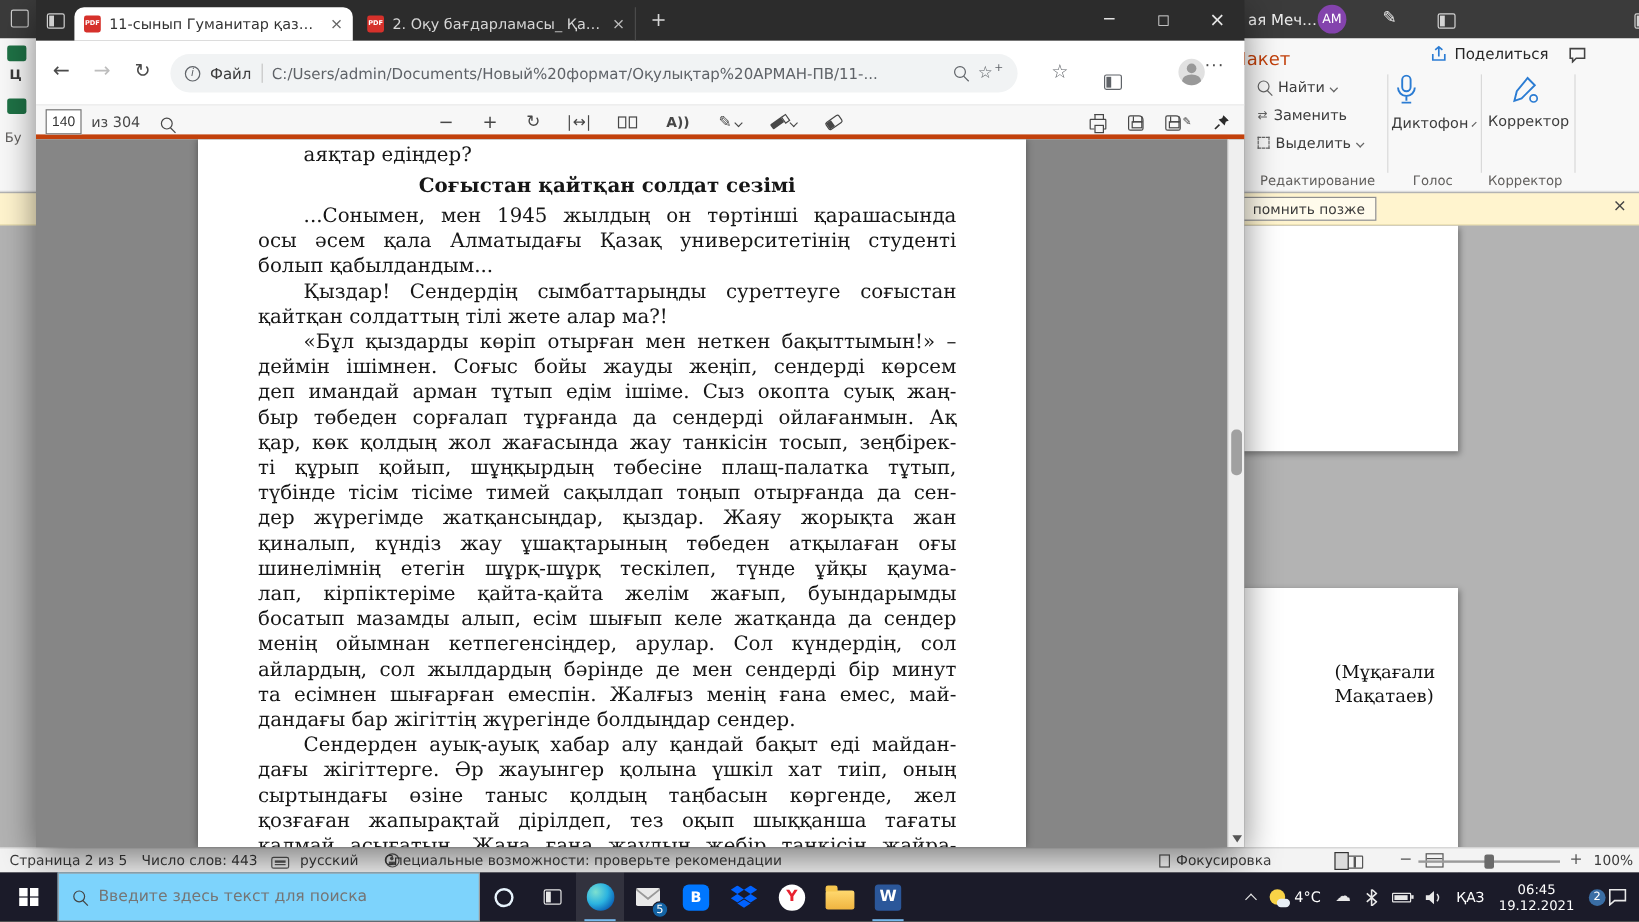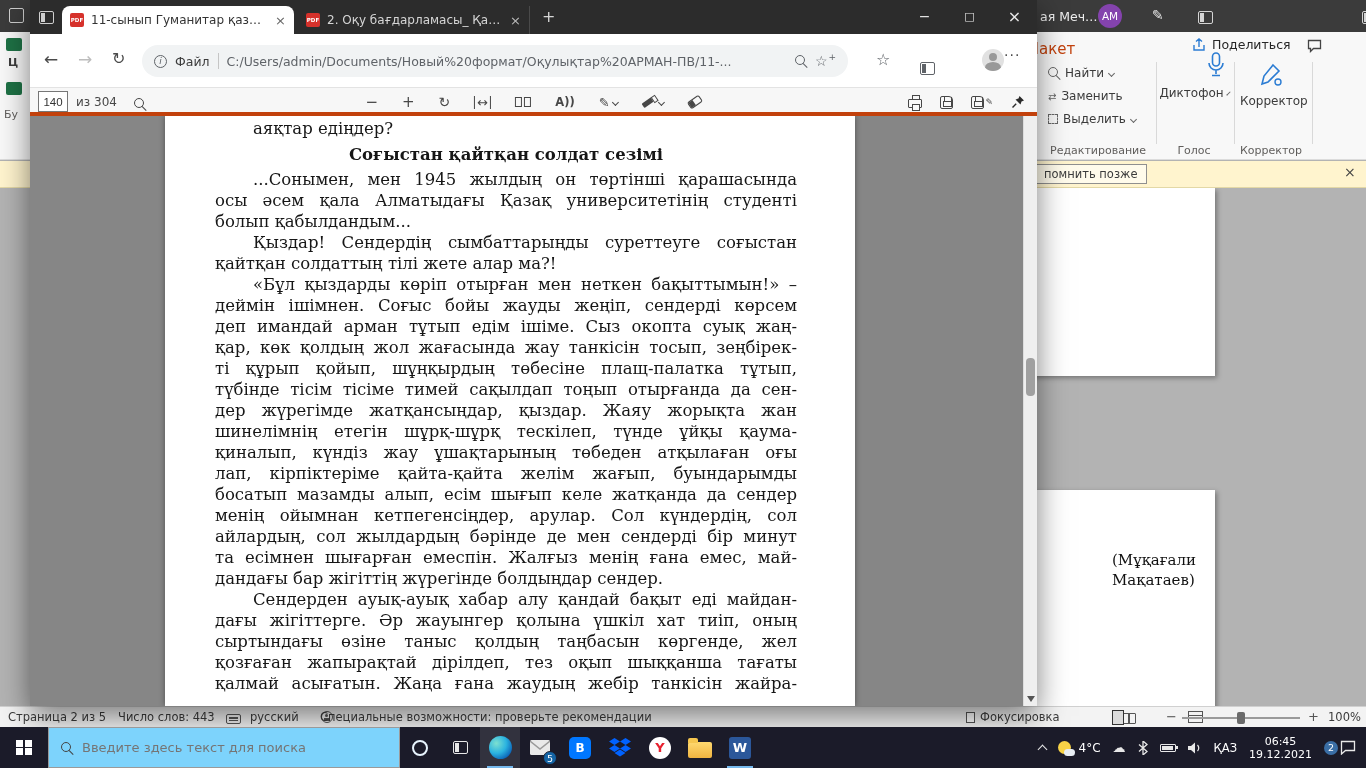--- a/index.html
+++ b/index.html
@@ -109,21 +109,21 @@
         <span style="color:#666;font-size:10px">⇄</span>
           <span>Заменить</span>
       </div>
       <div class="abs flex" style="left:1048px;top:80px;gap:5px;font-size:12px;color:#3b3b3b">
         <span class="dashsq" style="color:#666"></span>
           <span>Выделить</span>
           <span class="chev" style="color:#666"></span>
       </div>
       <div class="abs sep-v" style="left:1156px;top:30px;height:82px"></div>
 
-      <div class="abs" style="left:1162px;top:20px;width:64px;text-align:right">
+      <div class="abs" style="left:1162px;top:30px;width:64px;text-align:left">
         <svg width="20" height="27" viewBox="0 0 20 27">
             <rect x="6.5" y="1" width="7" height="13" rx="3.5" fill="none" stroke="#2b7cd3" stroke-width="1.6"></rect>
             <path d="M3 11 a7 7 0 0 0 14 0 M10 18 v4 M6 23.5 h8" fill="none" stroke="#2b7cd3" stroke-width="1.6"></path>
           </svg>
         <div class="flex" style="justify-content:center;gap:4px;font-size:12px;color:#3b3b3b;margin-top:3px">
             <span>Диктофон</span>
             <span class="chev" style="color:#666"></span>
           </div>
       </div>
       <div class="abs sep-v" style="left:1234px;top:30px;height:82px"></div>
@@ -278,26 +278,27 @@
             <div>болып қабылдандым...</div>
           </div>
         <div class="pdf-par lastshort">
             <div>Қыздар! Сендердің сымбаттарыңды суреттеуге соғыстан</div>
             <div>қайтқан солдаттың тілі жете алар ма?!</div>
           </div>
         <div class="pdf-par lastshort">
             <div>«Бұл қыздарды көріп отырған мен неткен бақыттымын!» –</div>
             <div>деймін ішімнен. Соғыс бойы жауды жеңіп, сендерді көрсем</div>
             <div>деп имандай арман тұтып едім ішіме. Сыз окопта суық жаң-</div>
+            <div>быр төбеден сорғалап тұрғанда да сендерді ойлағанмын. Ақ</div>
             <div>қар, көк қолдың жол жағасында жау танкісін тосып, зеңбірек-</div>
             <div>ті құрып қойып, шұңқырдың төбесіне плащ-палатка тұтып,</div>
             <div>түбінде тісім тісіме тимей сақылдап тоңып отырғанда да сен-</div>
             <div>дер жүрегімде жатқансыңдар, қыздар. Жаяу жорықта жан</div>
+            <div>қиналып, күндіз жау ұшақтарының төбеден атқылаған оғы</div>
             <div>шинелімнің етегін шұрқ-шұрқ тескілеп, түнде ұйқы қаума-</div>
-            <div>қиналып, күндіз жау ұшақтарының төбеден атқылаған оғы</div>
             <div>лап, кірпіктеріме қайта-қайта желім жағып, буындарымды</div>
             <div>босатып мазамды алып, есім шығып келе жатқанда да сендер</div>
             <div>менің ойымнан кетпегенсіңдер, арулар. Сол күндердің, сол</div>
             <div>айлардың, сол жылдардың бәрінде де мен сендерді бір минут</div>
             <div>та есімнен шығарған емеспін. Жалғыз менің ғана емес, май-</div>
             <div>дандағы бар жігіттің жүрегінде болдыңдар сендер.</div>
           </div>
         <div class="pdf-par">
             <div>Сендерден ауық-ауық хабар алу қандай бақыт еді майдан-</div>
             <div>дағы жігіттерге. Әр жауынгер қолына үшкіл хат тиіп, оның</div>

